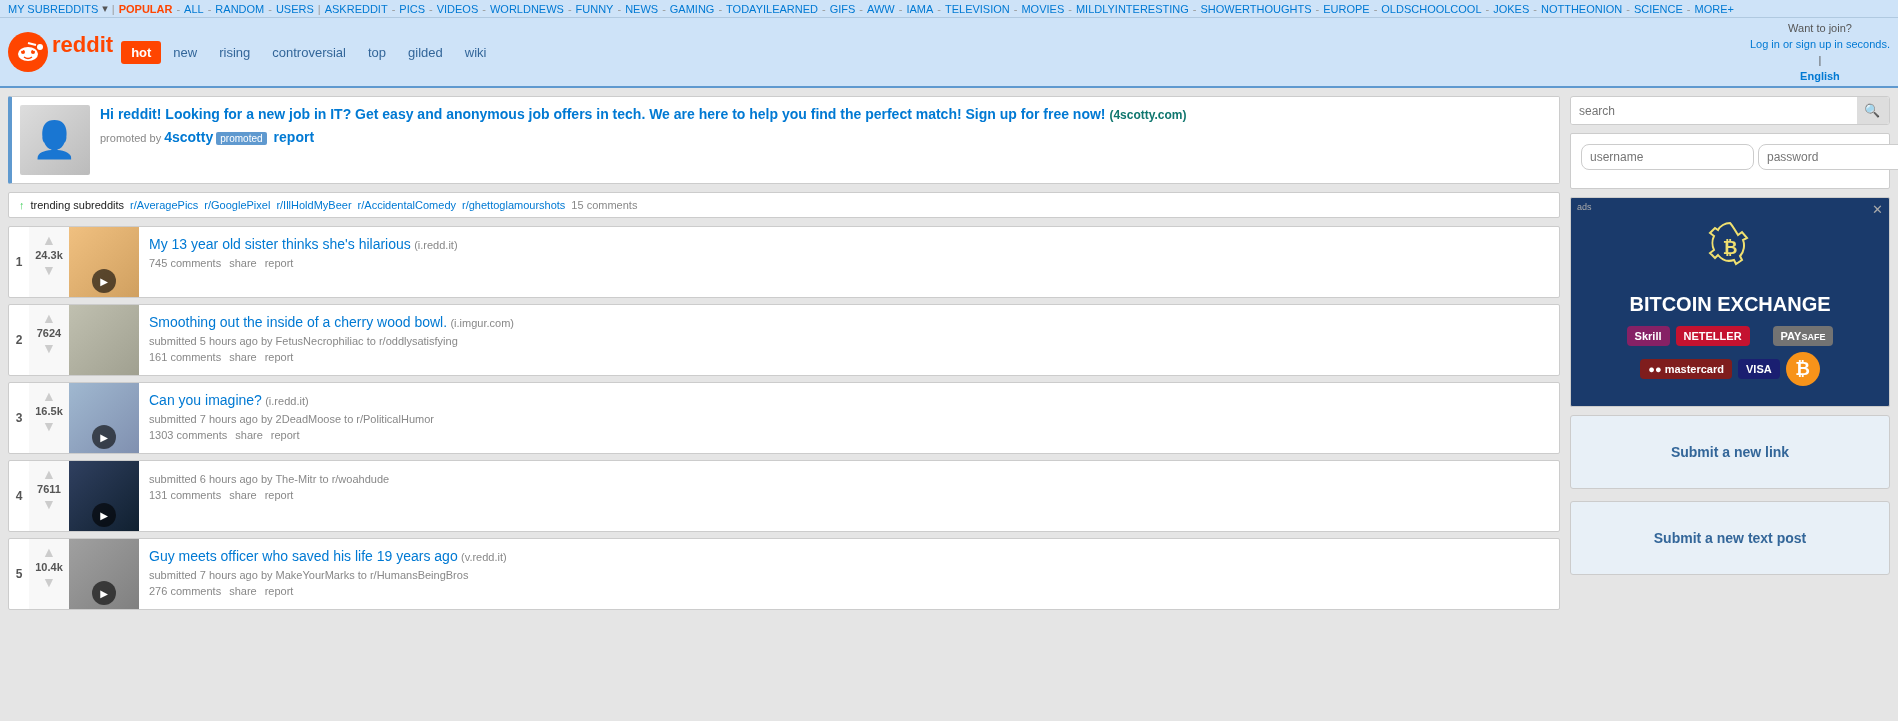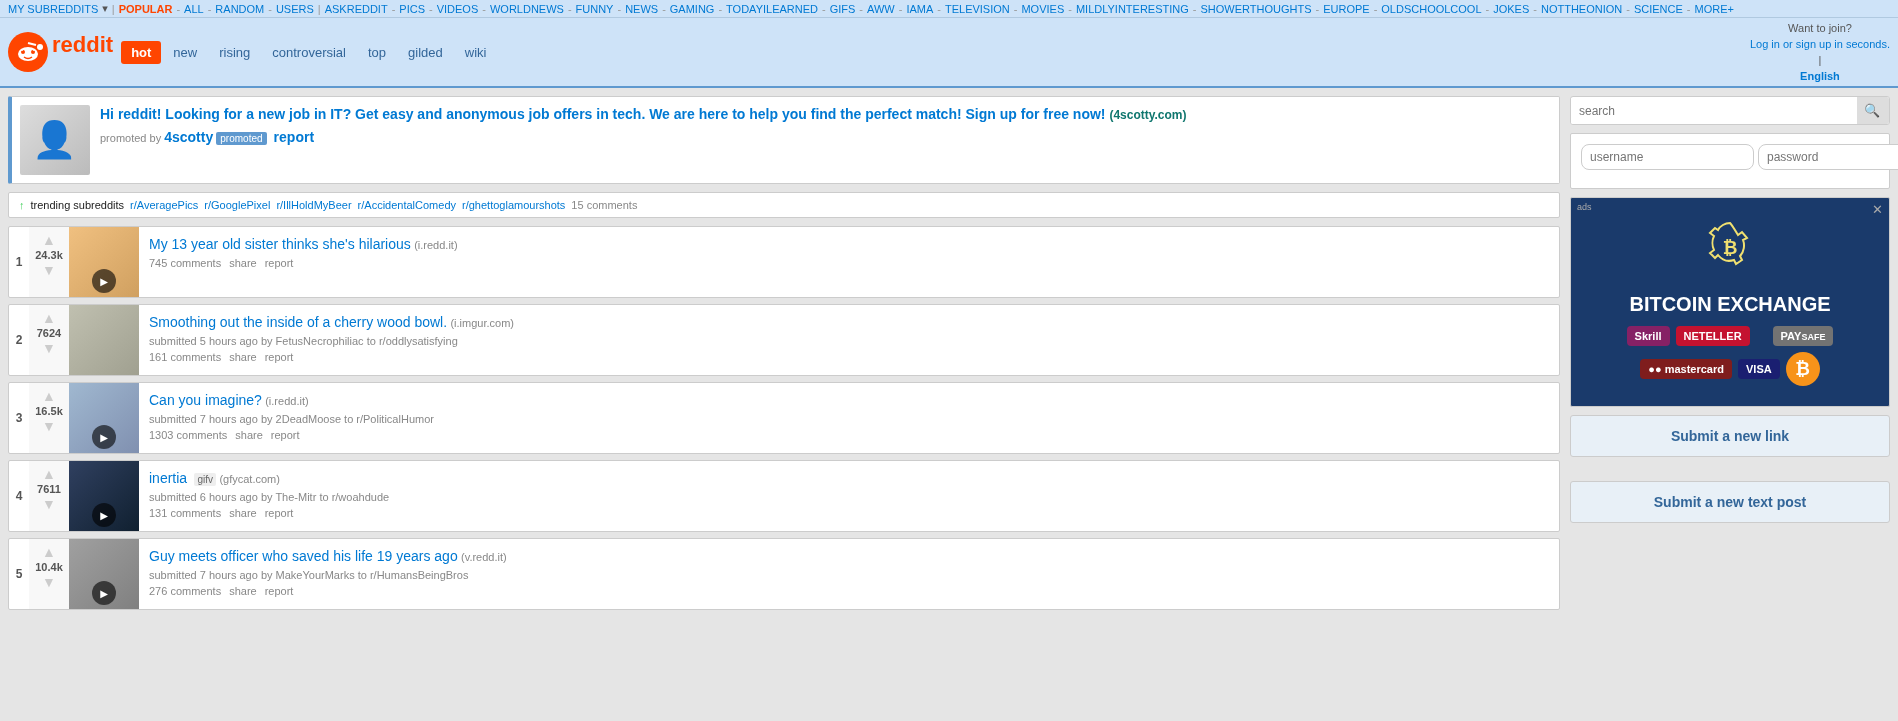--- a/index.html
+++ b/index.html
@@ -379,30 +379,30 @@
       justify-content: center;
       font-size: 18px;
       font-weight: bold;
       color: white;
     }
 
     
     .submit-btn {
       display: block;
       width: 100%;
-      padding: 12px;
+      padding: 28px;
       text-align: center;
       font-size: 14px;
       font-weight: bold;
       color: #336699;
       background: #e8f0f7;
       border: 1px solid #ccc;
       border-radius: 3px;
       cursor: pointer;
-      margin-bottom: 24px;
+      margin-bottom: 12px;
       text-decoration: none;
     }
 
     
     .thumb-1 { background: linear-gradient(135deg, #f0c080 0%, #d0a060 100%); }
     .thumb-2 { background: linear-gradient(135deg, #c0c0b0 0%, #a0a090 100%); }
     .thumb-3 { background: linear-gradient(135deg, #a0b8d0 0%, #8090b0 100%); }
     .thumb-4 { background: linear-gradient(135deg, #304060 0%, #102030 100%); }
     .thumb-5 { background: linear-gradient(135deg, #a0a0a0 0%, #808080 100%); }
 
@@ -611,25 +611,20 @@
       <div class="post-rank">4</div>
       <div class="post-votes">
         <span class="vote-up">▲</span>
         <span class="vote-count">7611</span>
         <span class="vote-down">▼</span>
       </div>
       <div class="post-thumbnail thumb-4" style="width:70px;height:70px;position:relative;">
         <div class="play-btn">▶</div>
       </div>
       <div class="post-body">
-        <div>
-          <a href="#" class="post-title">inertia</a>
-          <span class="gifv-badge">gifv</span>
-          <span class="post-domain"> (gfycat.com)</span>
-        </div>
         <div class="post-meta">
           submitted 6 hours ago by <a href="#">The-Mitr</a> to <a href="#">r/woahdude</a>
         </div>
         <div class="post-actions">
           <a href="#">131 comments</a>
           <a href="#">share</a>
           <a href="#">report</a>
         </div>
       </div>
     </div>

